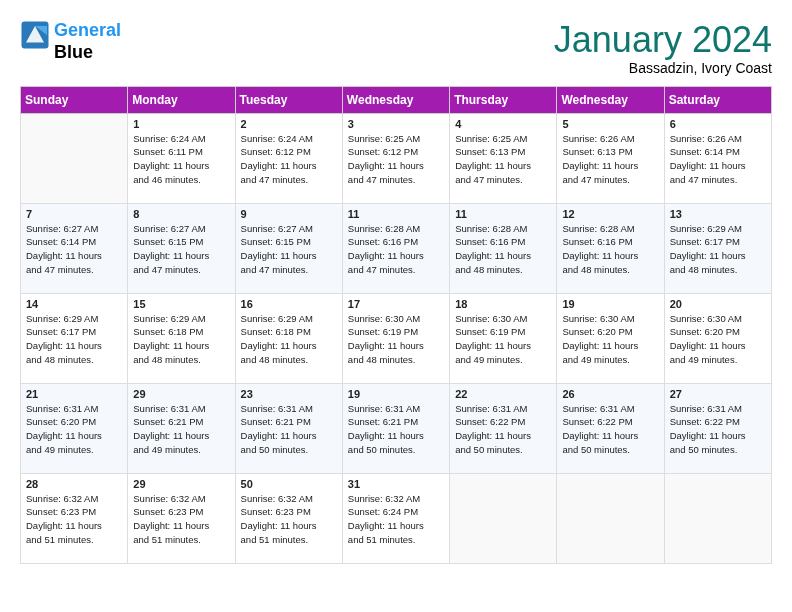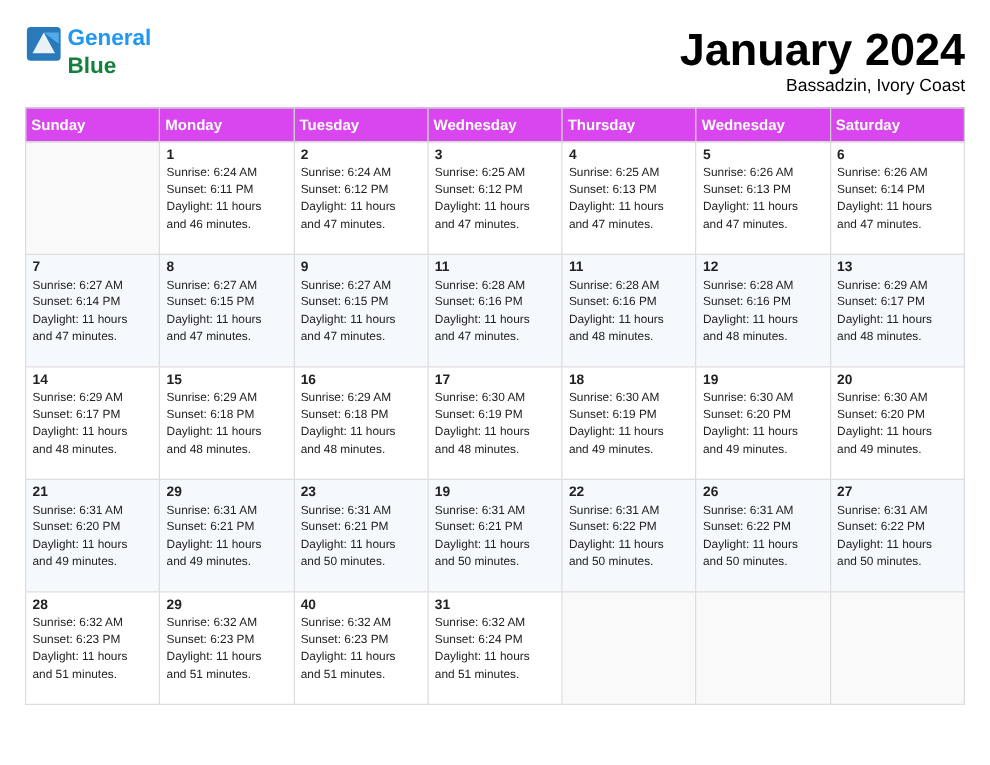--- a/index.html
+++ b/index.html
@@ -31,35 +31,35 @@
     .logo-icon {
       width: 30px;
       height: 30px;
       margin-right: 4px;
     }
     .title-block {
       text-align: right;
     }
     .month-title {
       font-size: 36px;
-      font-weight: bold;
-      color: #000000;
+      font-weight: normal;
+      color: #0f766e;
       line-height: 1.1;
     }
     .subtitle {
       font-size: 14px;
       color: #000000;
     }
     table {
       width: 100%;
       border-collapse: collapse;
       table-layout: fixed;
     }
     th {
-      background-color: #d946ef;
+      background-color: #a21caf;
       color: #fff;
       font-size: 12px;
       padding: 6px 4px;
       text-align: left;
       border: 1px solid #ccc;
     }
     td {
       vertical-align: top;
       border: 1px solid #ddd;
       padding: 4px 5px;
@@ -92,21 +92,21 @@
 
 <div class="header">
   <div class="logo">
     <svg class="logo-icon" viewBox="0 0 40 40">
       <rect x="2" y="2" width="36" height="36" rx="4" fill="#2979bb"></rect>
       <polygon points="8,30 20,8 32,30" fill="#fff" opacity="0.9"></polygon>
       <polygon points="20,8 36,20 36,8" fill="#5bb8f5" opacity="0.8"></polygon>
     </svg>
     <div class="logo-text">
       <div><span>General</span></div>
-      <div><span style="color:#15803d;">Blue</span></div>
+      <div><span style="color:#000000;">Blue</span></div>
     </div>
   </div>
   <div class="title-block">
     <div class="month-title">January 2024</div>
     <div class="subtitle">Bassadzin, Ivory Coast</div>
   </div>
 </div>
 
 <table>
   <thead>
@@ -241,21 +241,21 @@
       <tr>
         <td>
           <span class="day-num">28</span>
           <div class="cell-info">Sunrise: 6:32 AM<br>Sunset: 6:23 PM<br>Daylight: 11 hours<br>and 51 minutes.</div>
         </td>
         <td>
           <span class="day-num">29</span>
           <div class="cell-info">Sunrise: 6:32 AM<br>Sunset: 6:23 PM<br>Daylight: 11 hours<br>and 51 minutes.</div>
         </td>
         <td>
-          <span class="day-num">40</span>
+          <span class="day-num">50</span>
           <div class="cell-info">Sunrise: 6:32 AM<br>Sunset: 6:23 PM<br>Daylight: 11 hours<br>and 51 minutes.</div>
         </td>
         <td>
           <span class="day-num">31</span>
           <div class="cell-info">Sunrise: 6:32 AM<br>Sunset: 6:24 PM<br>Daylight: 11 hours<br>and 51 minutes.</div>
         </td>
         <td class="empty"></td>
         <td class="empty"></td>
         <td class="empty"></td>
       </tr>

